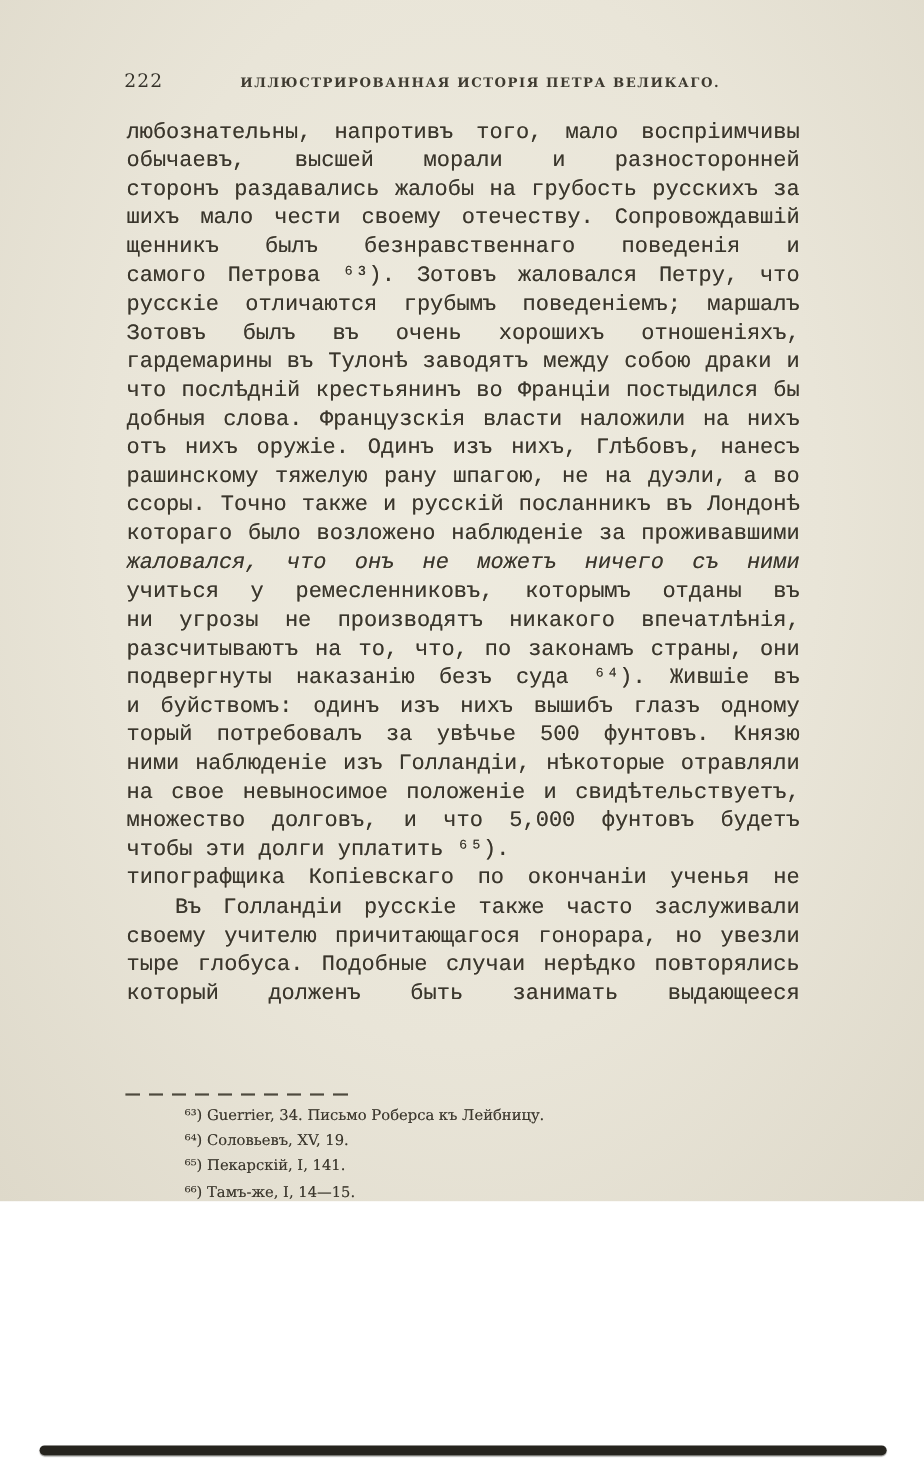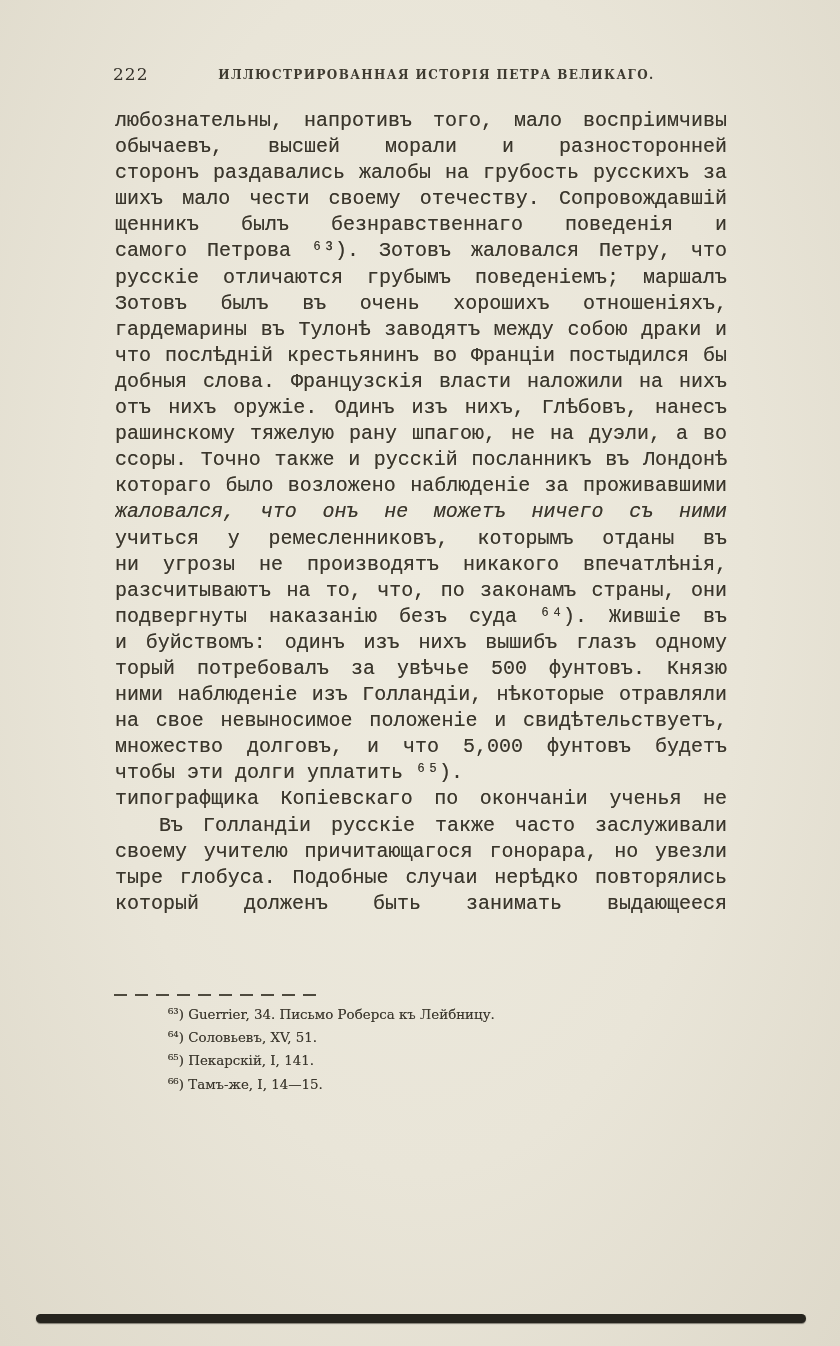--- a/index.html
+++ b/index.html
@@ -2,21 +2,21 @@
 <html><head>
 <meta charset="utf-8">
 <style>
   html, body { margin:0; padding:0; }
   body {
     width:840px; height:1346px;
     font-family:"DejaVu Serif", serif;
     overflow:hidden;
   }
   .page {
-    position:relative; width:840px; height:1346px;
+    position:relative; width:840px; height:1092px;
     background: radial-gradient(ellipse at 50% 42%, #eeebdf 0%, #e9e5d8 55%, #ded9ca 100%);
   }
   
   .header { position:absolute; top:64px; left:0; right:0; height:22px; color:#3c382e; }
   .pagenum {
     position:absolute; left:113px; top:0;
     font-size:17px; letter-spacing:1px; color:#35322a;
   }
   .running-title {
     position:absolute; left:6px; right:0; top:4px; text-align:center;
@@ -95,20 +95,20 @@
       <div class="line indent">Въ Голландіи русскіе также часто заслуживали порицаніе. Ученики</div>
       <div class="line">своему учителю причитающагося гонорара, но увезли съ собою еще че-</div>
       <div class="line">тыре глобуса. Подобные случаи нерѣдко повторялись ⁶⁶). Даже самъ Львовъ,</div>
       <div class="line">который долженъ быть занимать выдающееся безупречное положеніе,</div>
     </div>
 
   <div class="fn-sep"></div>
 
   <div class="footnotes">
       <div class="fn-line">⁶³) Guerrier, 34. Письмо Роберса къ Лейбницу.</div>
-      <div class="fn-line">⁶⁴) Соловьевъ, XV, 51.</div>
+      <div class="fn-line">⁶⁴) Соловьевъ, XV, 19.</div>
       <div class="fn-line">⁶⁵) Пекарскій, I, 141.</div>
       <div class="fn-line">⁶⁶) Тамъ-же, I, 14—15.</div>
     </div>
 
   <div class="bottom-rule"></div>
 
 </div>
 
 </body></html>

